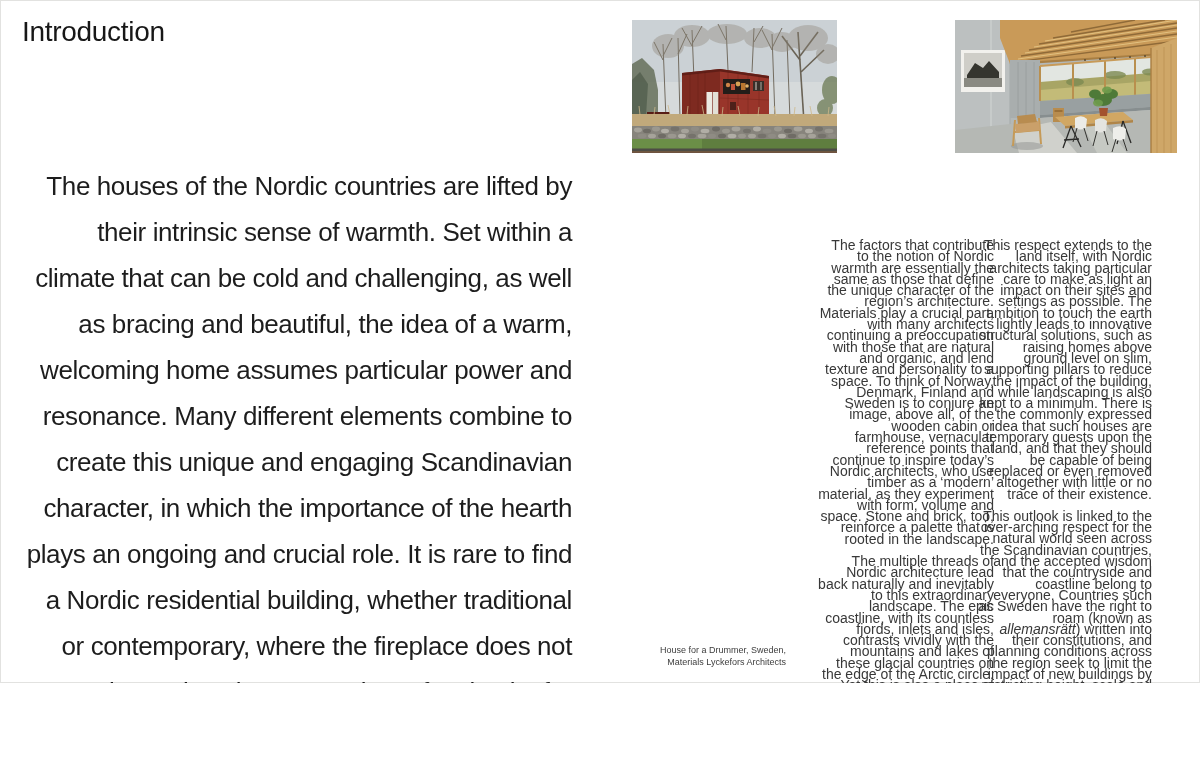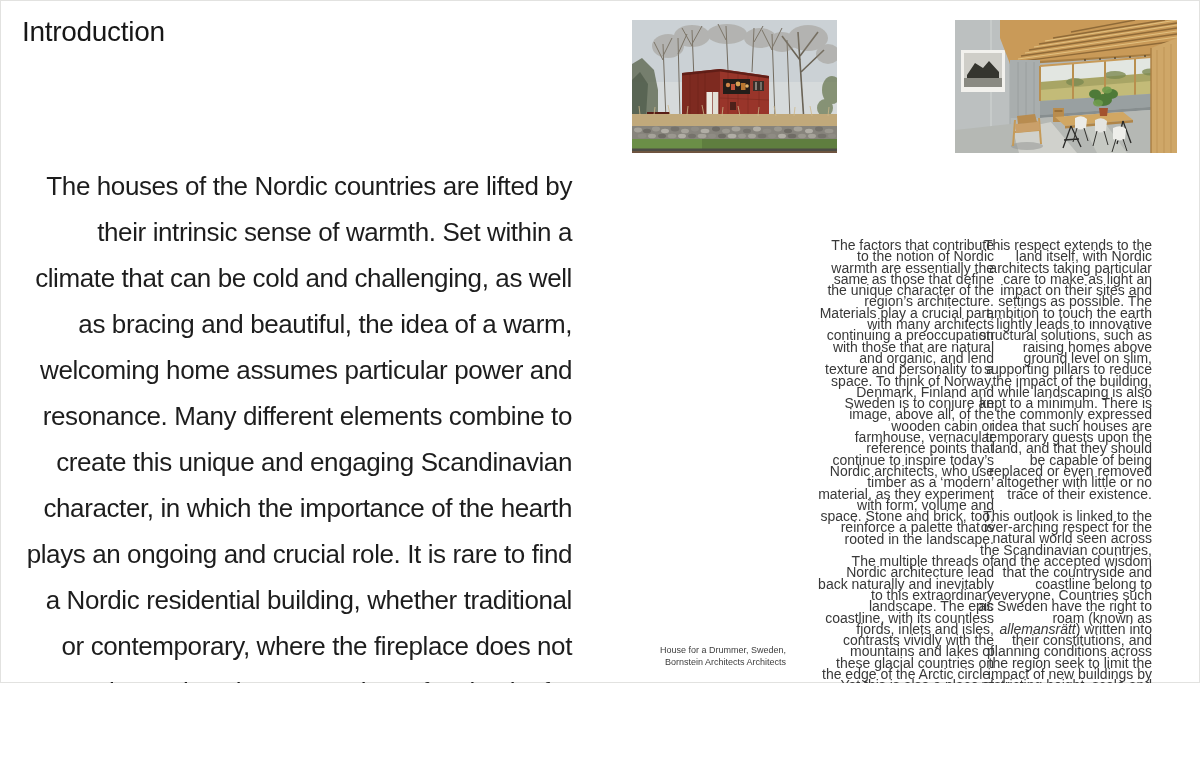--- a/index.html
+++ b/index.html
@@ -320,21 +320,21 @@
           <circle cx="145" cy="39" r="1"></circle>
           <circle cx="160" cy="38" r="1"></circle>
           <circle cx="175" cy="37" r="1"></circle>
           <circle cx="190" cy="36" r="1"></circle>
       </g>
     </svg>
   </div>
 
   <div class="abs" id="caption">
     <div>House for a Drummer, Sweden,</div>
-    <div>Bornstein Architects Architects</div>
+    <div>Materials Lyckefors Architects</div>
   </div>
 
   <div class="abs text-col" id="col-1">
       <p><span>The factors that contribute to the notion of Nordic warmth are essentially the same as those that define the unique character of the region’s architecture. Materials play a crucial part, with many architects continuing a preoccupation with those that are natural and organic, and lend texture and personality to a space. To think of Norway, Denmark, Finland and Sweden is to conjure an image, above all, of the wooden cabin or farmhouse, vernacular reference points that continue to inspire today’s Nordic architects, who use timber as a ‘modern’ material, as they experiment with form, volume and space. Stone and brick, too, reinforce a palette that is rooted in the landscape.</span></p>
       <p><span>The multiple threads of Nordic architecture lead back naturally and inevitably to this extraordinary landscape. The epic coastline, with its countless fjords, inlets and isles, contrasts vividly with the mountains and lakes of these glacial countries on the edge of the Arctic circle. Yet this is also a place of forests and woodlands, prairies and pastures, which inform the mythology and narratives of Scandinavia. Nature plays a profound part in shaping the art and culture of the region, and its architects exhibit a vital respect for the natural world. This is expressed in the choice of eco-friendly materials and a general emphasis upon sustainability, with the creation of houses that are super-insulated to preserve energy and often warmed by green sources, from solar panels to ground-source (or geothermal) heat pumps. A number of the houses in this book are off-grid, with architects and designers aiming for buildings that are fully self-sufficient.</span></p>
     </div>
   <div class="abs text-col" id="col-2">
       <p><span>This respect extends to the land itself, with Nordic architects taking particular care to make as light an impact on their sites and settings as possible. The ambition to touch the earth lightly leads to innovative structural solutions, such as raising homes above ground level on slim, supporting pillars to reduce the impact of the building, while landscaping is also kept to a minimum. There is the commonly expressed idea that such houses are temporary guests upon the land, and that they should be capable of being replaced or even removed altogether with little or no trace of their existence.</span></p>
       <p><span>This outlook is linked to the over-arching respect for the natural world seen across the Scandinavian countries, and the accepted wisdom that the countryside and coastline belong to everyone. Countries such as Sweden have the right to roam (known as </span><em>allemansrätt</em><span>) written into their constitutions, and planning conditions across the region seek to limit the impact of new buildings by restricting height, scale and overall visibility. Many architects see such conditions as sensible challenges, rather than as limitations on their own creativity. The particular context of a project is an essential point of inspiration for Nordic architects, and, while this may include research into cultural, historical and vernacular points of reference, the most vital contextual element will always be the landscape.</span></p>
     </div>

